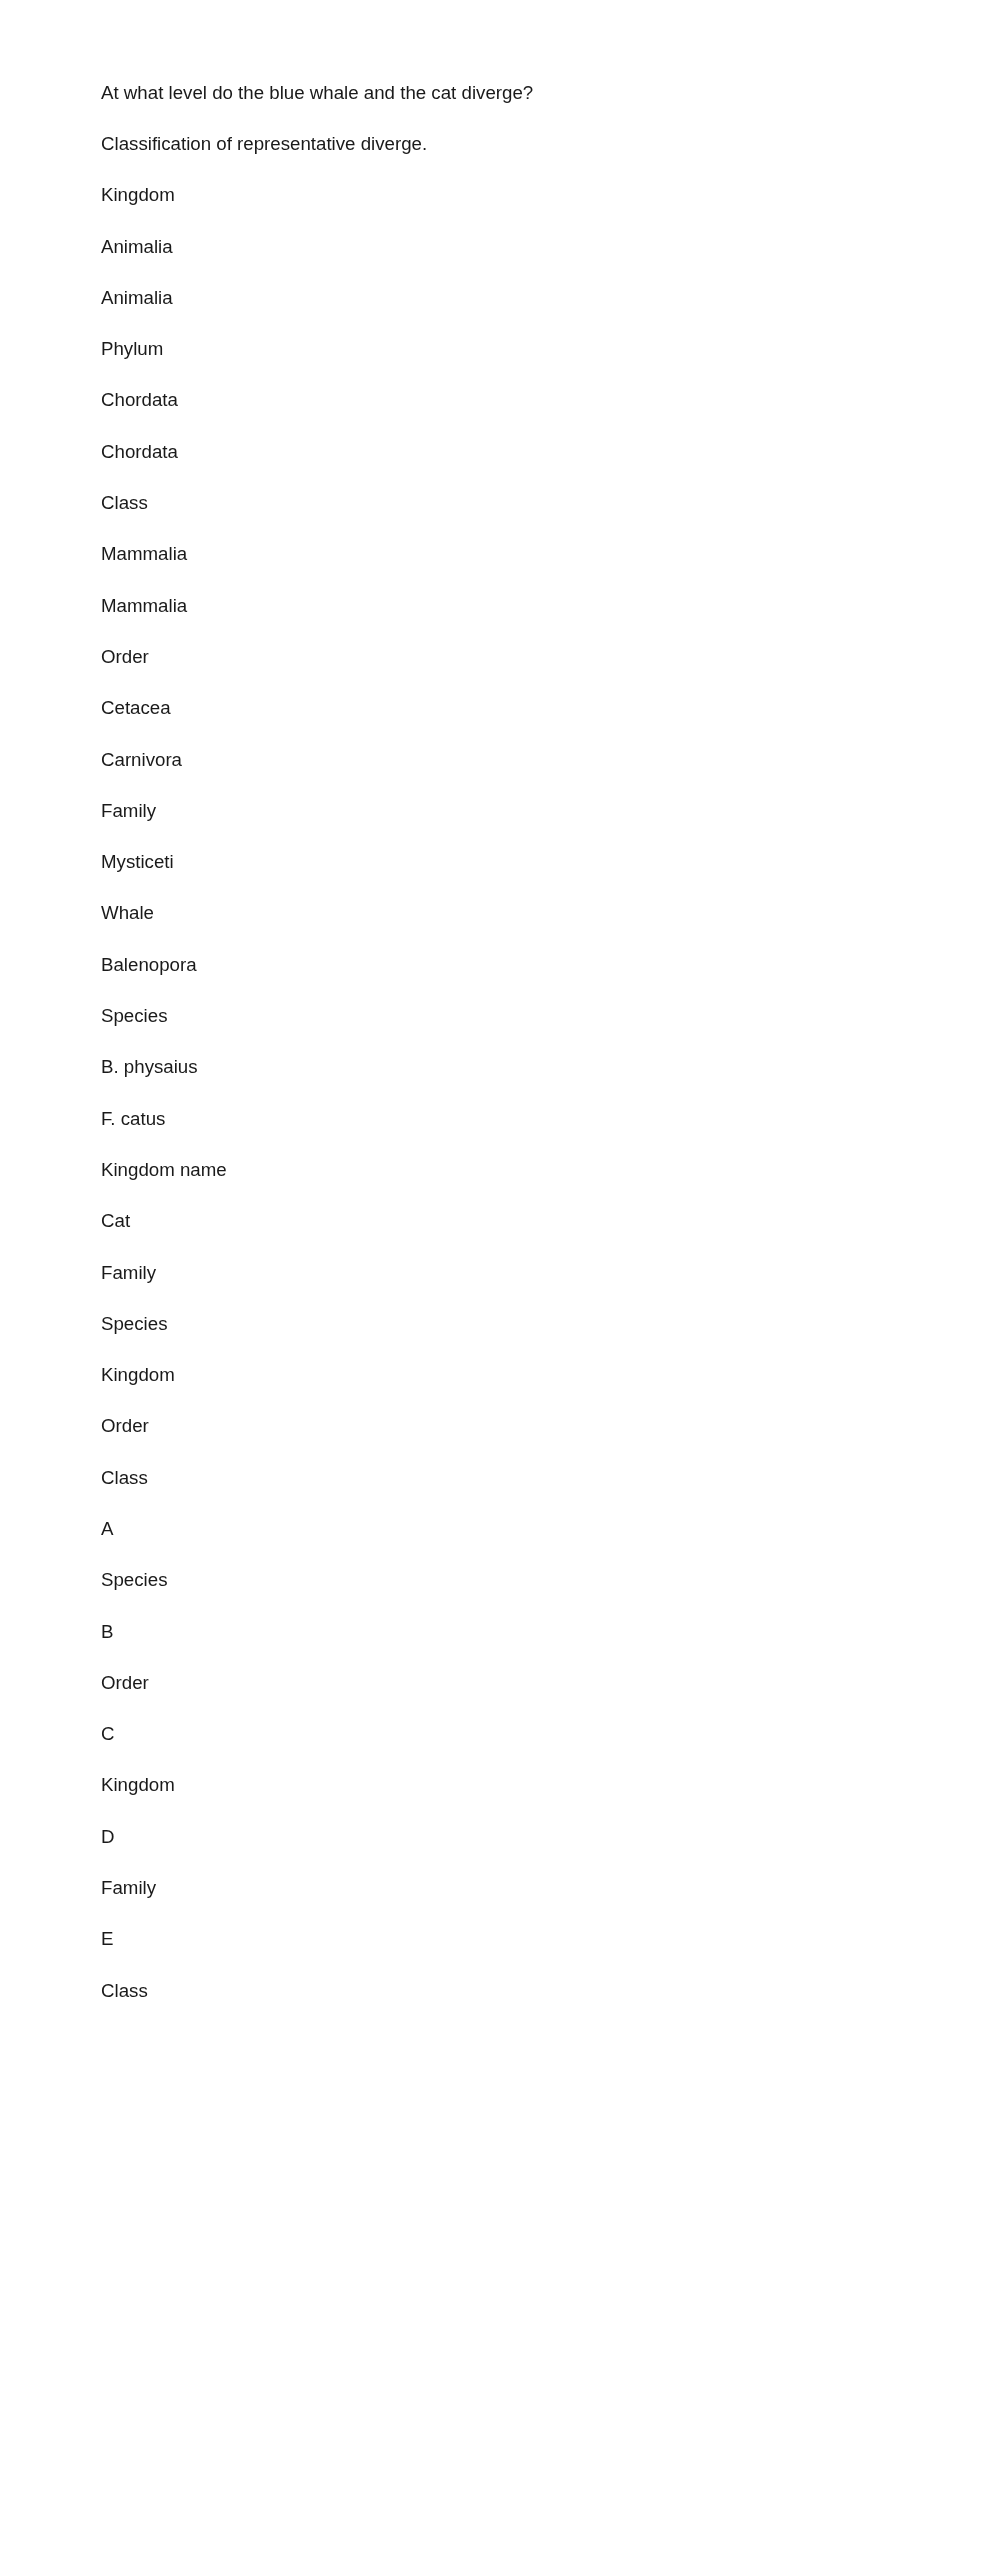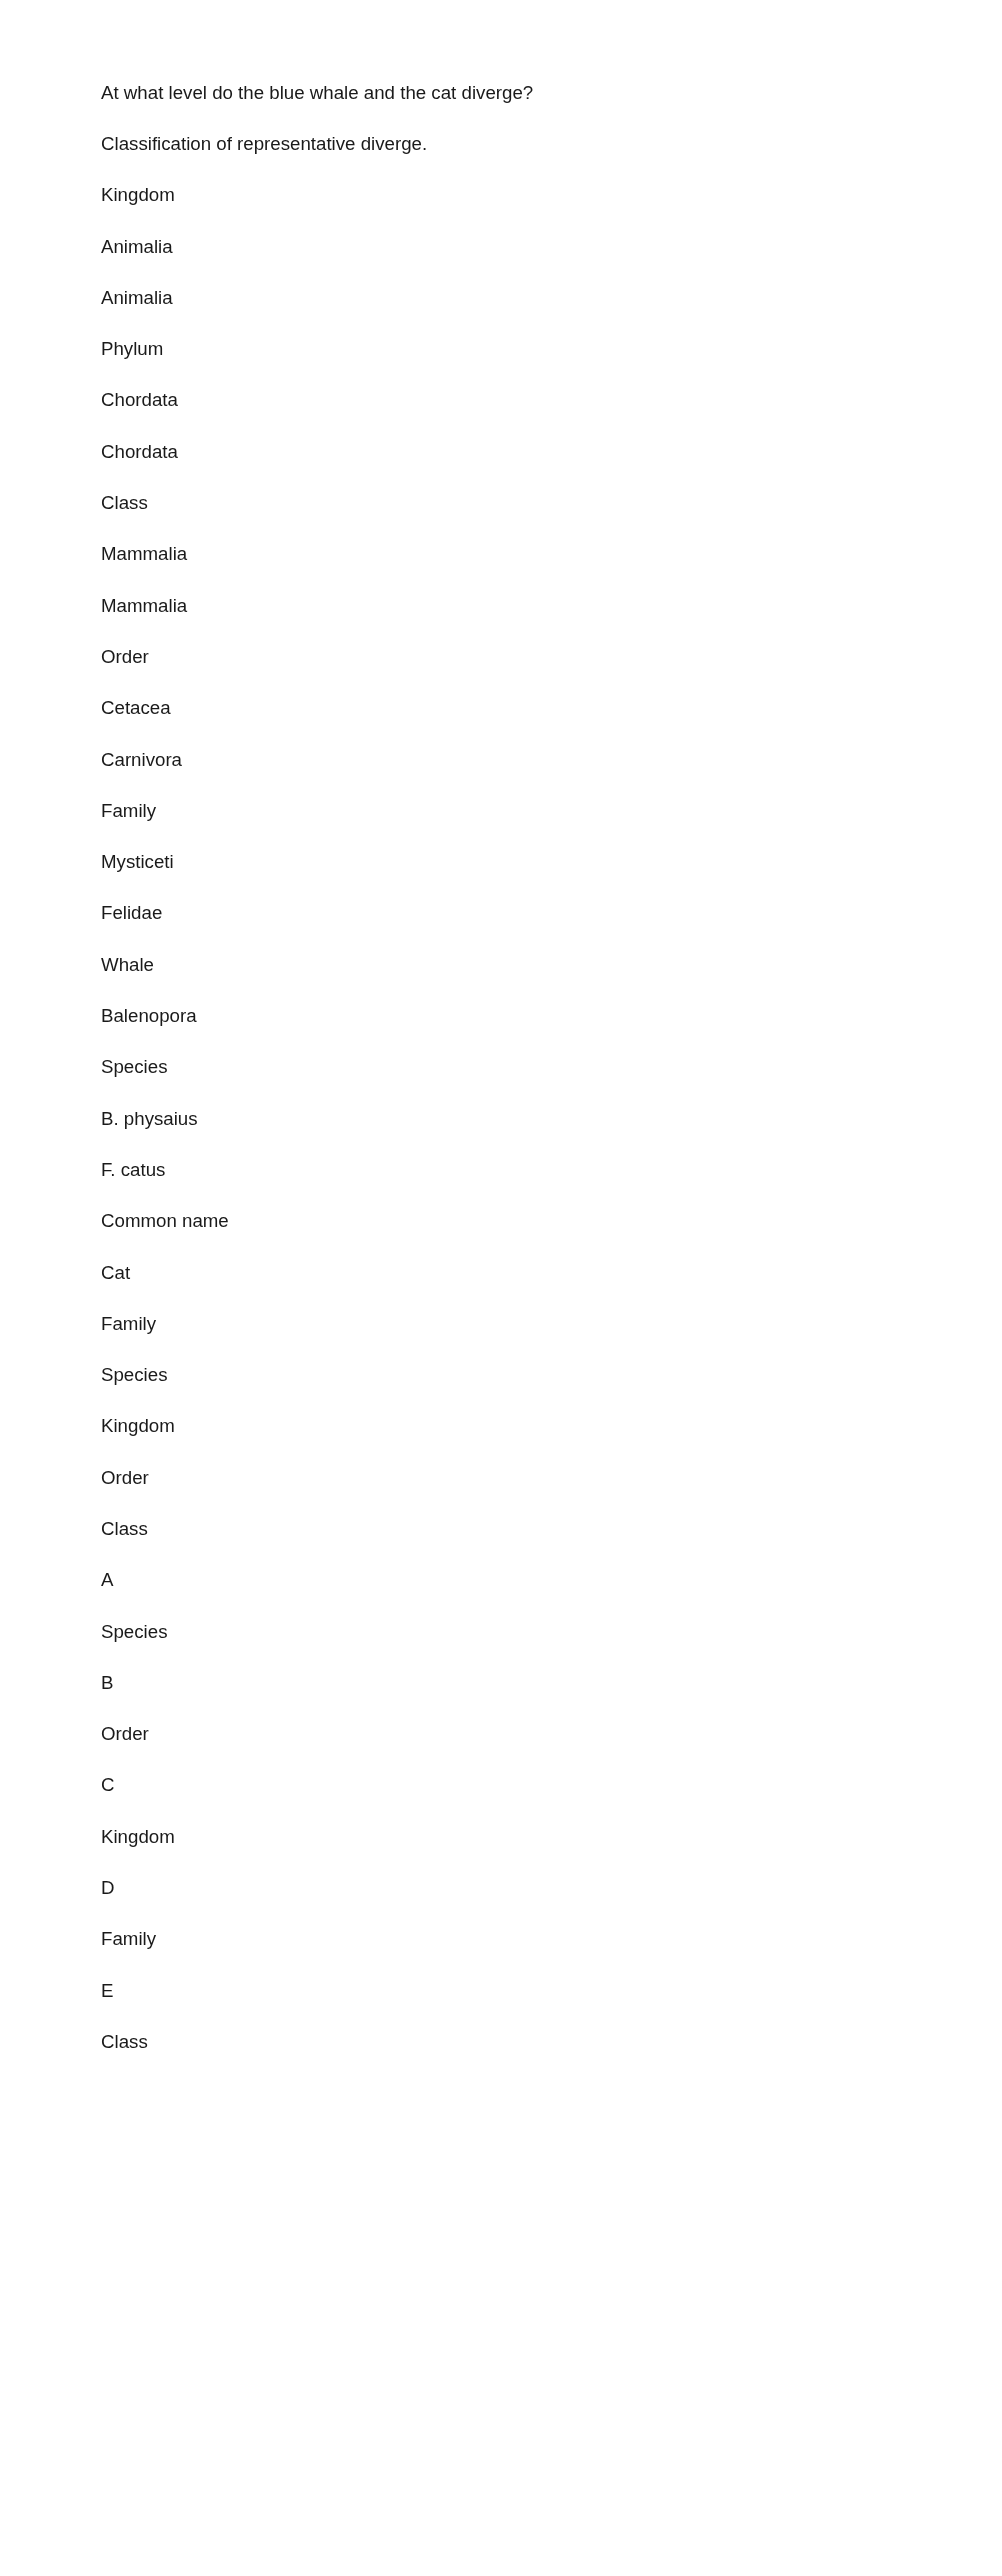--- a/index.html
+++ b/index.html
@@ -35,27 +35,26 @@
     <span class="text-line">Chordata</span>
     <span class="text-line">Chordata</span>
     <span class="text-line">Class</span>
     <span class="text-line">Mammalia</span>
     <span class="text-line">Mammalia</span>
     <span class="text-line">Order</span>
     <span class="text-line">Cetacea</span>
     <span class="text-line">Carnivora</span>
     <span class="text-line">Family</span>
     <span class="text-line">Mysticeti</span>
-    <span class="text-line">Felidae</span>
     <span class="text-line">Whale</span>
     <span class="text-line">Balenopora</span>
     <span class="text-line">Species</span>
     <span class="text-line">B. physaius</span>
     <span class="text-line">F. catus</span>
-    <span class="text-line">Common name</span>
+    <span class="text-line">Kingdom name</span>
     <span class="text-line">Cat</span>
     <span class="text-line">Family</span>
     <span class="text-line">Species</span>
     <span class="text-line">Kingdom</span>
     <span class="text-line">Order</span>
     <span class="text-line">Class</span>
     <span class="text-line">A</span>
     <span class="text-line">Species</span>
     <span class="text-line">B</span>
     <span class="text-line">Order</span>

